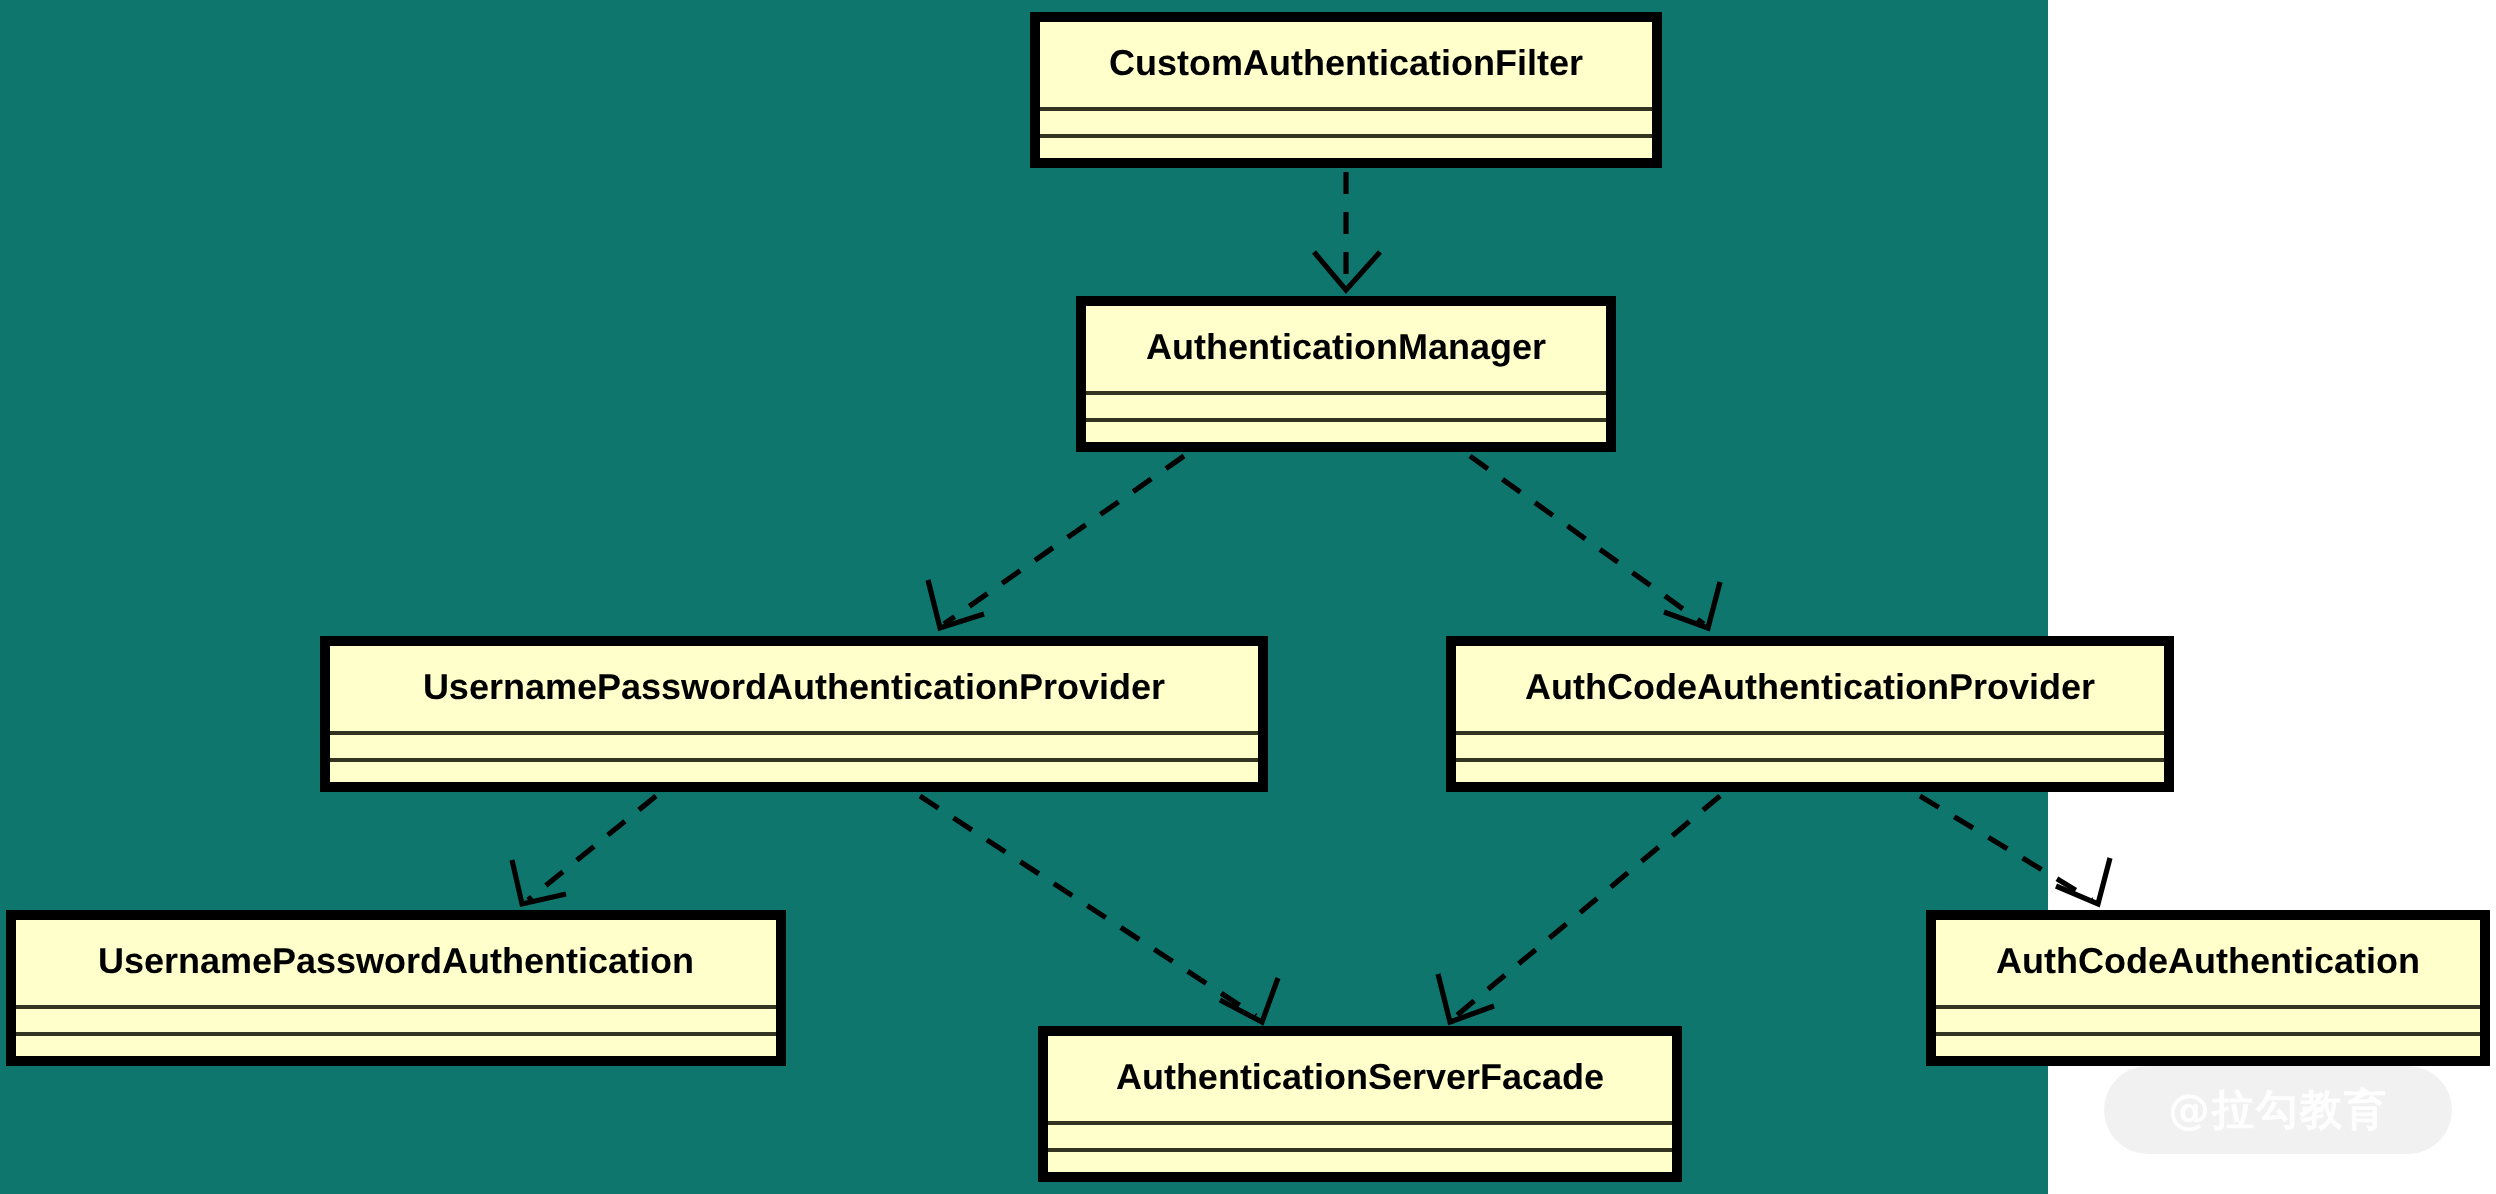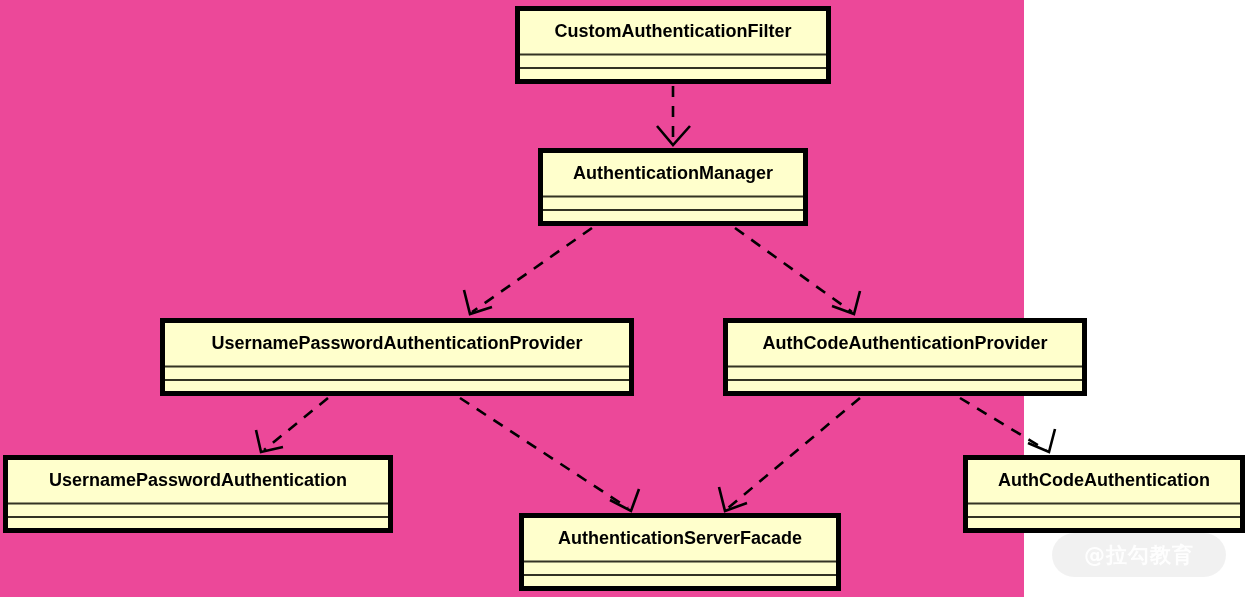--- a/index.html
+++ b/index.html
@@ -10,21 +10,21 @@
   body {
     width: 1248px;
     height: 597px;
     overflow: hidden;
     font-family: "Liberation Sans", sans-serif;
   }
   #diagram-root {
     position: relative;
     width: 1024px;
     height: 597px;
-    background: #ec4899;
+    background: #0f766e;
   }
   svg.diagram-canvas {
     position: absolute;
     top: 0;
     left: 0;
     width: 1248px;
     height: 597px;
     display: block;
   }
   .uml-class-name {

